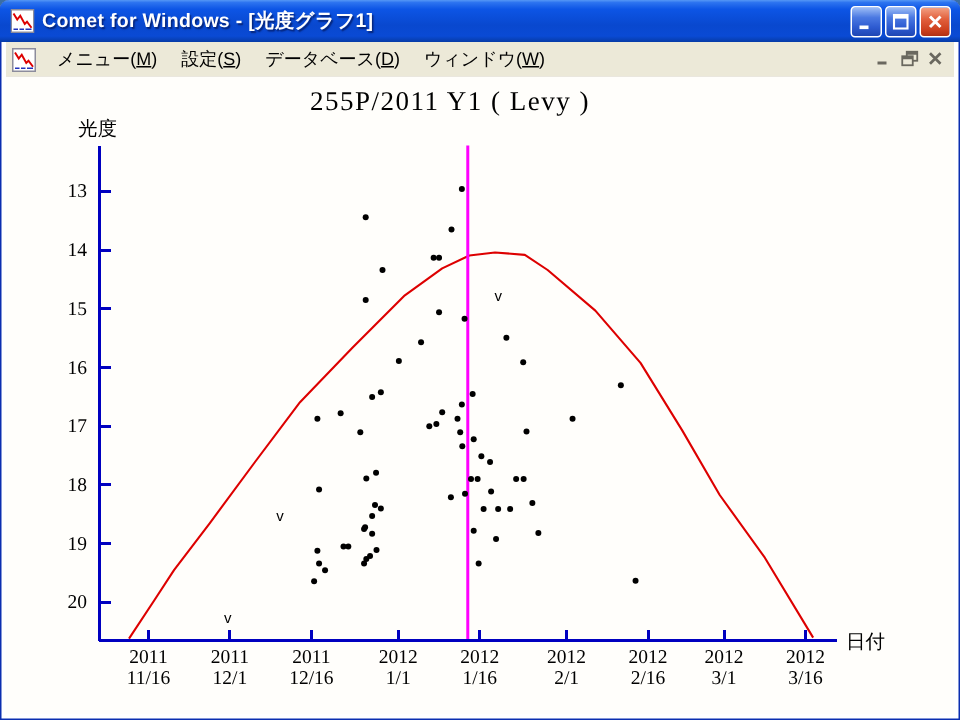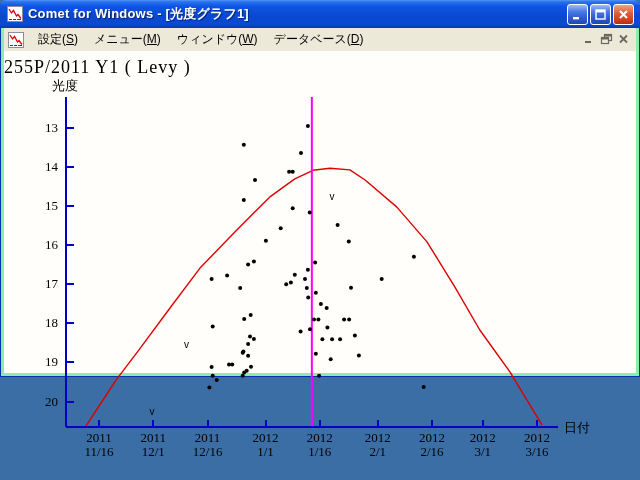--- a/index.html
+++ b/index.html
@@ -1,17 +1,17 @@
 <!DOCTYPE html>
 <html><head>
 <meta charset="utf-8">
 <style>
   html,body{margin:0;padding:0;background:#3a6ea5;}
   body{width:640px;height:480px;overflow:hidden;font-family:"Liberation Sans",sans-serif;}
-  .window{position:relative;width:640px;height:377px;background:#86efac;
+  .window{position:relative;width:640px;height:480px;background:#ffffff;
     box-shadow:inset 0 0 0 1px #0b2eb0;border-radius:6px 6px 0 0;}
   
   .titlebar{position:absolute;left:0;top:0;right:0;height:28px;border-radius:6px 6px 0 0;
     background:linear-gradient(180deg,#5698f5 0%,#2d74f0 6%,#0d55e5 22%,#0948cf 60%,#0a4ad4 86%,#063ba6 100%);
     display:flex;align-items:center;}
   .app-icon{width:16px;height:16px;margin:0 5px 0 7px;flex:0 0 auto;}
   .title-text{color:#fff;font-size:13px;font-weight:bold;letter-spacing:.2px;
     text-shadow:1px 1px 1px rgba(0,10,60,.6);white-space:nowrap;}
   .tbtns{position:absolute;right:6px;top:4px;display:flex;gap:2px;}
   .tbtn{width:21px;height:21px;border-radius:3px;border:1px solid #fff;box-sizing:border-box;
@@ -23,21 +23,21 @@
     border-bottom:1px solid #bdb9a8;display:flex;align-items:center;}
   .doc-icon{width:16px;height:16px;margin:0 6px 0 4px;flex:0 0 auto;}
   .menu-items{display:flex;align-items:center;height:100%;}
   .menu-item{font-size:12px;color:#000;padding:3px 8px;white-space:nowrap;}
   .menu-item u{text-decoration:underline;}
   .mdi-btns{position:absolute;right:4px;top:3px;display:flex;}
   .mdi-btn{width:17px;height:16px;background:transparent;border:none;padding:0;
     display:flex;align-items:center;justify-content:center;}
   
   .client{position:absolute;left:4px;top:51px;right:4px;bottom:4px;background:#fffefb;}
-  .chart-title{position:absolute;left:0;right:40px;top:6px;text-align:left;
+  .chart-title{position:absolute;left:0;right:40px;top:6px;text-align:center;
     font-family:"Liberation Serif",serif;font-size:18px;color:#000;letter-spacing:1px;}
   svg.chart{position:absolute;left:0;top:0;width:632px;height:425px;}
   text.tick-num{font-family:"Liberation Serif",serif;font-size:13px;fill:#000;}
   text.axis-jp{font-family:"Liberation Sans",sans-serif;font-size:13px;fill:#000;}
   text.vmark{font-family:"Liberation Sans",sans-serif;font-size:10px;fill:#000;}
 </style>
 </head>
 <body>
 
 <div class="window">
@@ -69,24 +69,24 @@
     </div>
   </div>
 
   <div class="menubar">
     <svg class="doc-icon" viewBox="0 0 16 16">
       <rect x="0.5" y="0.5" width="15" height="15" fill="#ffffff" stroke="#8c8c9c"></rect>
       <polyline points="2,3 4.5,7 6.5,4.5 9.5,10 11,8.5 14,12.5" fill="none" stroke="#dd0000" stroke-width="1.3"></polyline>
       <path d="M2 13.5h3 M6 13.5h3 M10 13.5h4" stroke="#2233bb" stroke-width="1"></path>
     </svg>
     <div class="menu-items">
+        <div class="menu-item">メニュー(<u>M</u>)</div>
         <div class="menu-item">設定(<u>S</u>)</div>
-        <div class="menu-item">メニュー(<u>M</u>)</div>
+        <div class="menu-item">データベース(<u>D</u>)</div>
         <div class="menu-item">ウィンドウ(<u>W</u>)</div>
-        <div class="menu-item">データベース(<u>D</u>)</div>
       </div>
     <div class="mdi-btns">
       <button class="mdi-btn">
         <svg width="13" height="12" viewBox="0 0 13 12">
           <rect x="2" y="8" width="6" height="2" fill="#6a685f"></rect>
         </svg>
       </button>
       <button class="mdi-btn">
         <svg width="13" height="12" viewBox="0 0 13 12">
           <rect x="4.5" y="1.5" width="7" height="6" fill="none" stroke="#6a685f" stroke-width="1.2"></rect>

